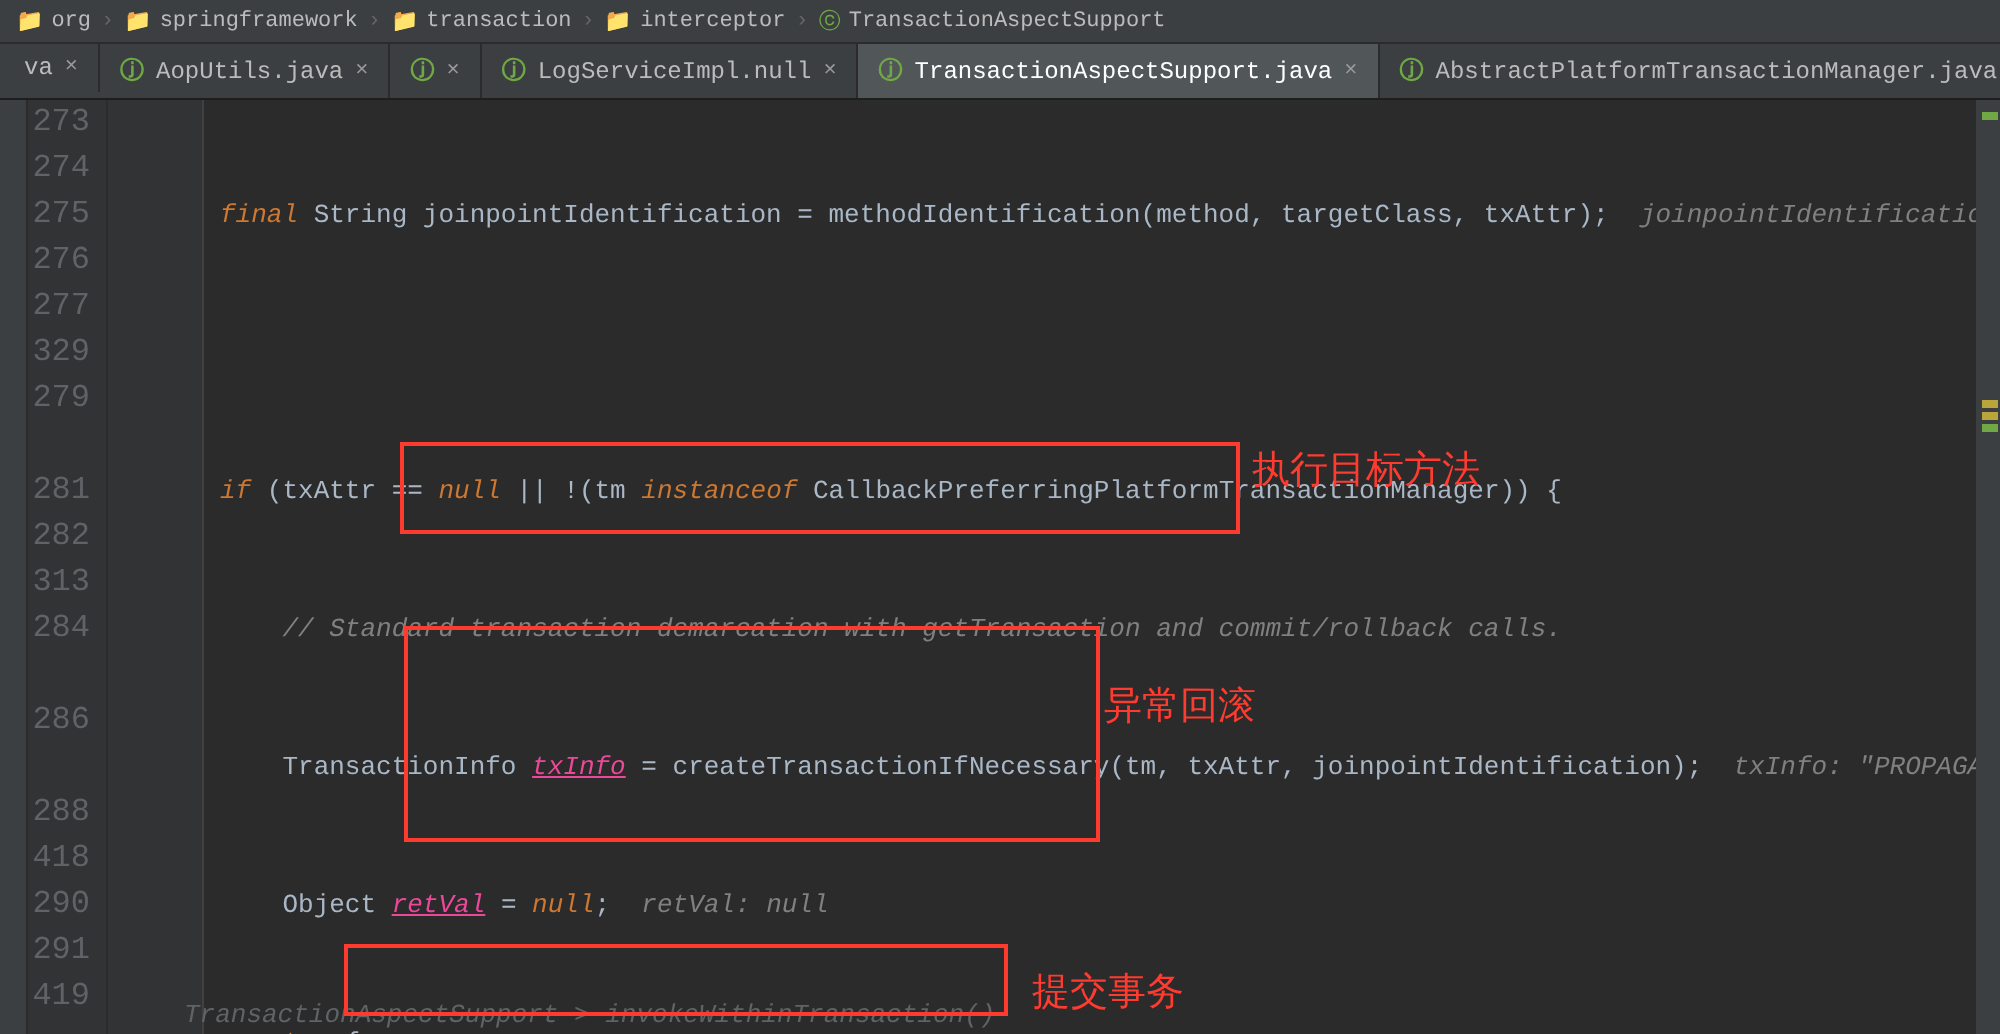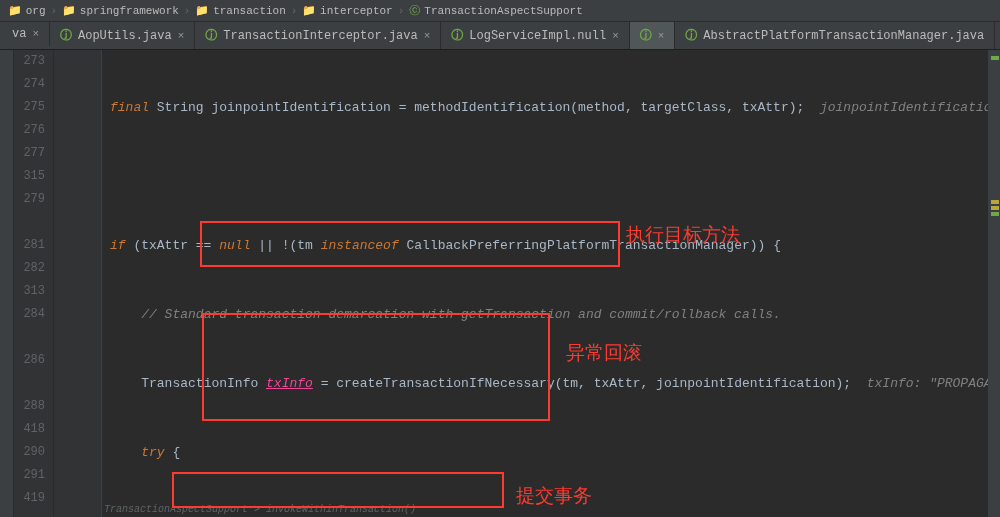--- a/index.html
+++ b/index.html
@@ -55,21 +55,21 @@
     background: #2b2b2b;
     position: relative;
   }
   .left-strip { width: 14px; background: #3c3f41; border-right: 1px solid #2b2b2b; }
   .gutter {
     width: 40px;
     background: #313335;
     color: #606366;
     text-align: right;
     padding-right: 8px;
-    font-size: 12px;
+    font-size: 16px;
     line-height: 23px;
     border-right: 1px solid #2b2b2b;
   }
   .gutter div { height: 23px; }
   .indent-strip {
     width: 48px;
     background: #313335;
     border-right: 1px solid #414141;
   }
   .code {
@@ -101,23 +101,23 @@
     width: 12px;
     background: #3c3f41;
     position: relative;
   }
   .mk { position: absolute; width: 8px; height: 4px; right: 1px; }
   .mk.g { background: #6fa845; }
   .mk.y { background: #baa53b; }
   .footer {
     position: absolute;
     bottom: 2px;
-    left: 104px;
+    left: 92px;
     color: #606366;
-    font-size: 10px;
+    font-size: 13px;
     font-style: italic;
   }
 </style>
 </head>
 <body>
 
 <div class="breadcrumbs">
   <span class="crumb">
       <span class="fld">📁</span>
       <span>org</span>
@@ -149,47 +149,47 @@
       <span>va</span>
       <span class="x">×</span>
     </div>
   <div class="tab">
       <span class="ji">ⓙ</span>
       <span>AopUtils.java</span>
       <span class="x">×</span>
     </div>
   <div class="tab">
       <span class="ji">ⓙ</span>
-      <span>TransactionInterceptor.java</span>
       <span class="x">×</span>
     </div>
   <div class="tab">
       <span class="ji">ⓙ</span>
       <span>LogServiceImpl.null</span>
       <span class="x">×</span>
     </div>
   <div class="tab active">
       <span class="ji">ⓙ</span>
+      <span>TransactionAspectSupport.java</span>
       <span class="x">×</span>
     </div>
   <div class="tab">
       <span class="ji">ⓙ</span>
       <span>AbstractPlatformTransactionManager.java</span>
     </div>
 </div>
 
 <div class="editor">
   <div class="left-strip"></div>
   <div class="gutter">
     <div>273</div>
       <div>274</div>
       <div>275</div>
     <div>276</div>
       <div>277</div>
-      <div>315</div>
+      <div>329</div>
     <div>279</div>
       <div></div>
       <div>281</div>
     <div>282</div>
       <div>313</div>
       <div>284</div>
     <div></div>
       <div>286</div>
       <div></div>
     <div>288</div>
@@ -199,20 +199,21 @@
       <div>419</div>
   </div>
   <div class="indent-strip"></div>
 
   <div class="code">
     <div class="ln"><span class="kw">final</span><span> String joinpointIdentification = methodIdentification(method, targetClass, txAttr);  </span><span class="hint">joinpointIdentificatio</span></div>
     <div class="ln"></div>
     <div class="ln"><span class="kw">if</span><span> (txAttr == </span><span class="kw">null</span><span> || !(tm </span><span class="kw">instanceof</span><span> CallbackPreferringPlatformTransactionManager)) {</span></div>
     <div class="ln">    <span class="cmt">// Standard transaction demarcation with getTransaction and commit/rollback calls.</span></div>
     <div class="ln">    <span>TransactionInfo </span><span class="lk">txInfo</span><span> = createTransactionIfNecessary(tm, txAttr, joinpointIdentification);  </span><span class="hint">txInfo: "PROPAGATI</span></div>
+    <div class="ln">    <span>Object </span><span class="lk">retVal</span><span> = </span><span class="kw">null</span><span>;  </span><span class="hint">retVal: null</span></div>
     <div class="ln">    <span class="kw">try</span><span> {</span></div>
     
     
     
     
     
     
     
     
     
@@ -221,21 +222,21 @@
     
     
 
     
     <div class="box" style="top:171px; left:98px; width:420px; height:46px;"></div>
     <div class="box" style="top:263px; left:100px; width:348px; height:108px;"></div>
     <div class="box" style="top:422px; left:70px; width:332px; height:36px;"></div>
 
     
     <div class="anno" style="top:175px; left:524px;">执行目标方法</div>
-    <div class="anno" style="top:293px; left:464px;">异常回滚</div>
+    <div class="anno" style="top:293px; left:450px;">异常回滚</div>
     <div class="anno" style="top:436px; left:414px;">提交事务</div>
   </div>
 
   <div class="right-strip">
     <div class="mk g" style="top:6px;"></div>
     <div class="mk y" style="top:150px;"></div>
     <div class="mk y" style="top:156px;"></div>
     <div class="mk g" style="top:162px;"></div>
   </div>
 

